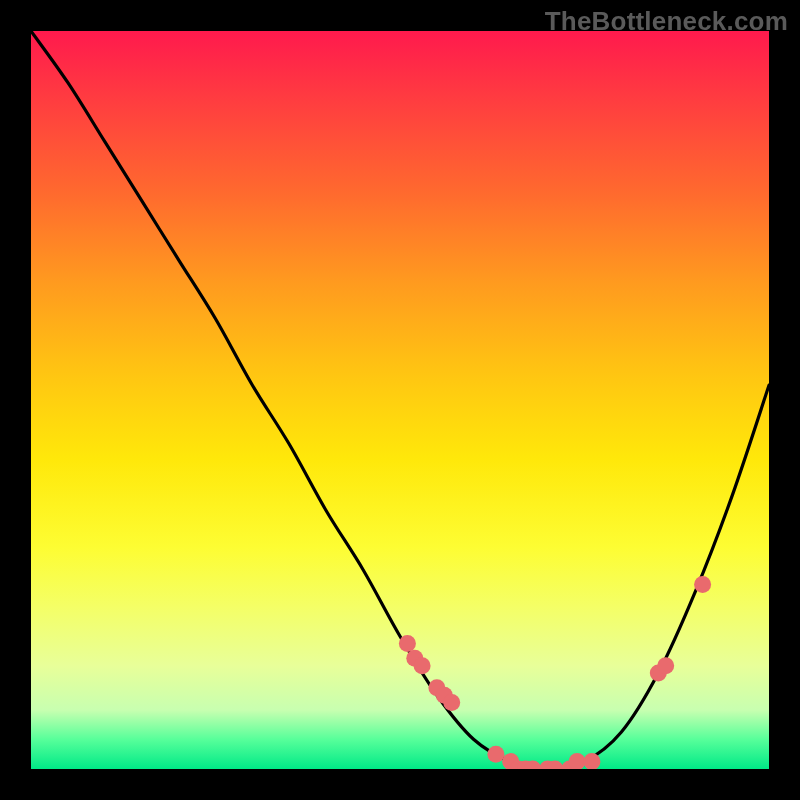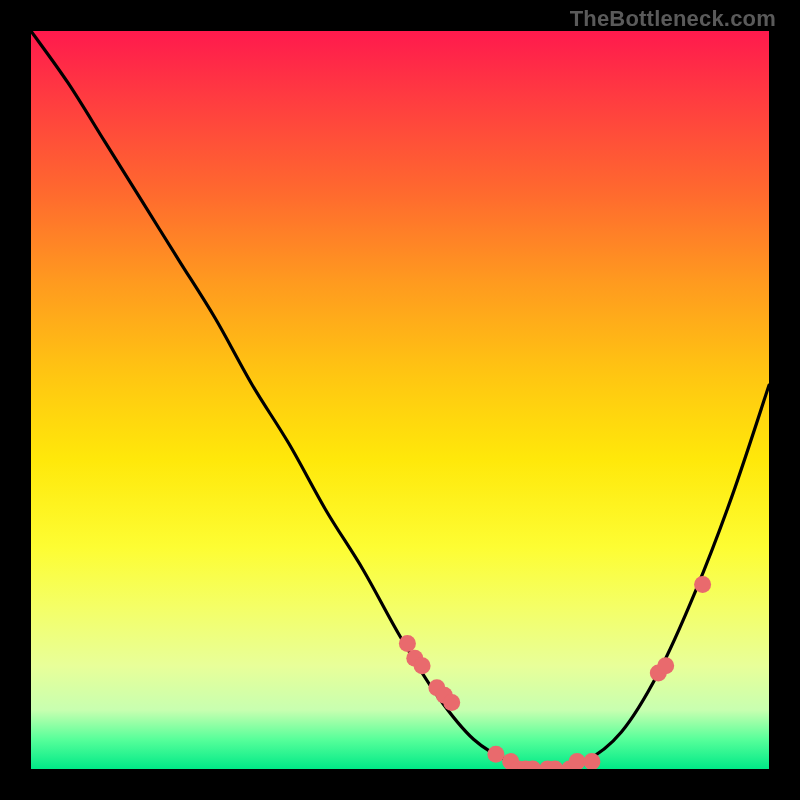--- a/index.html
+++ b/index.html
@@ -6,23 +6,23 @@
   html, body { width: 800px; height: 800px; overflow: hidden; background: #000; }
   .frame {
     position: relative;
     width: 800px;
     height: 800px;
     background: #000;
   }
   .watermark {
     position: absolute;
     top: 6px;
-    right: 24px;
+    right: 12px;
     font-family: Arial, Helvetica, sans-serif;
-    font-size: 22px;
+    font-size: 26px;
     font-weight: 600;
     color: #5a5a5a;
     z-index: 10;
     letter-spacing: 0.2px;
   }
   .plot-area {
     position: absolute;
     left: 31px;
     top: 31px;
     width: 738px;

